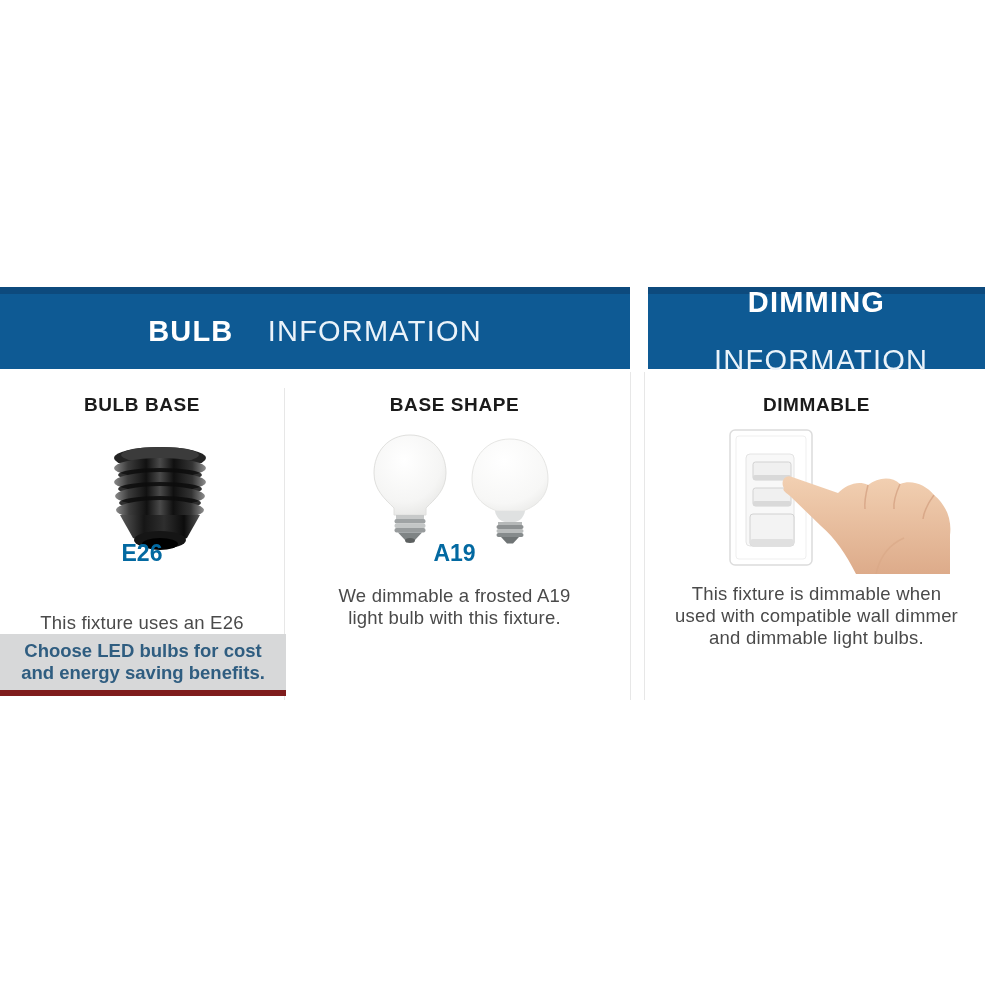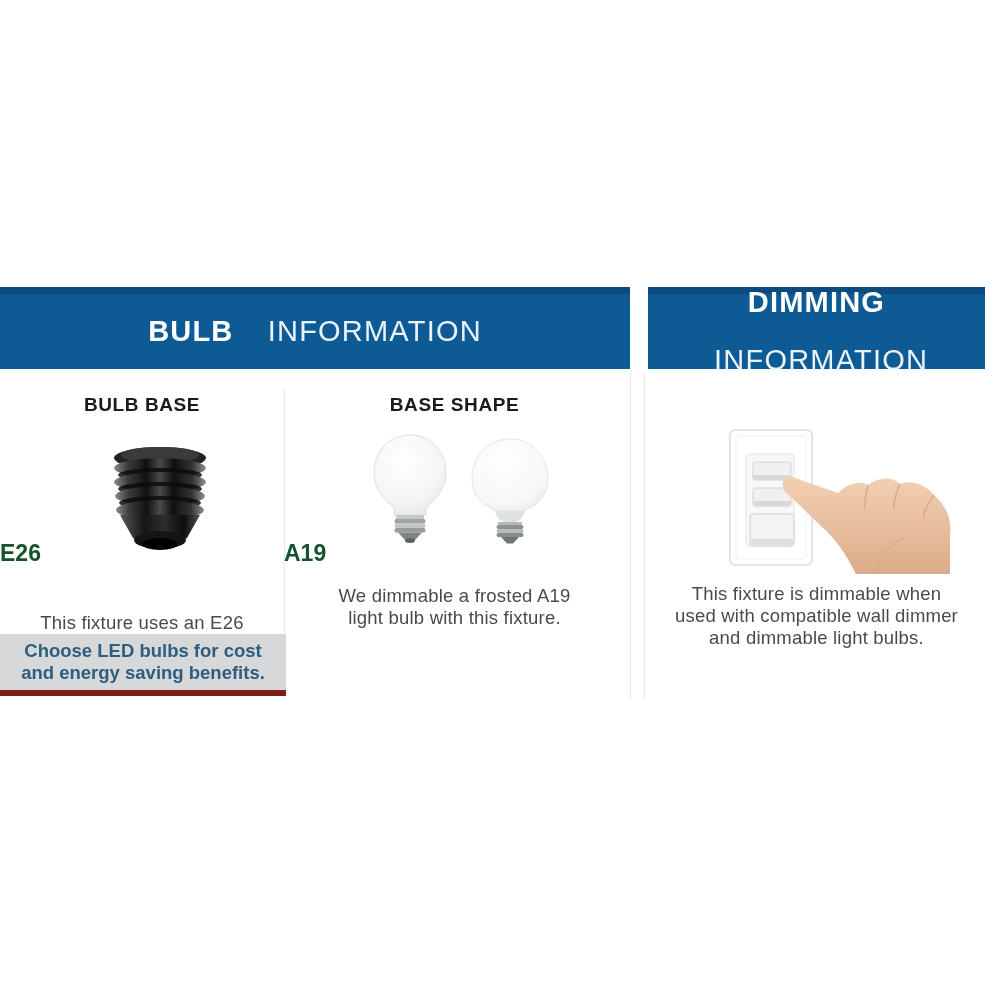--- a/index.html
+++ b/index.html
@@ -40,21 +40,22 @@
   .t-base  { left: 0;     width: 284px; }
   .t-shape { left: 284px; width: 341px; }
   .t-dim   { left: 648px; width: 337px; }
 
   
   .size-label {
     position: absolute;
     top: 540px;
     font-size: 23px;
     font-weight: 700;
-    color: #14532d;
+    color: #0369a1;
+    text-align: center;
   }
   .l-e26 { left: 0;     width: 284px; }
   .l-a19 { left: 284px; width: 341px; }
 
   
   .desc {
     position: absolute;
     font-size: 18.5px;
     line-height: 22px;
     color: #4a4a4a;
@@ -107,20 +108,21 @@
   <div class="bar bar-right">
     <span class="hbold">DIMMING</span><span class="hrest"> INFORMATION</span>
   </div>
 
   <div class="vline vl-cols"></div>
   <div class="vline vl-gap-a"></div>
   <div class="vline vl-gap-b"></div>
 
   <div class="col-title t-base">BULB BASE</div>
   <div class="col-title t-shape">BASE SHAPE</div>
+  <div class="col-title t-dim">DIMMABLE</div>
 
   <svg class="img img-e26" width="130" height="118" viewBox="0 0 130 118" aria-hidden="true">
     <defs>
       <linearGradient id="mg" x1="0" y1="0" x2="1" y2="0">
         <stop offset="0" stop-color="#8a8a8a"></stop>
         <stop offset="0.15" stop-color="#3c3c3c"></stop>
         <stop offset="0.35" stop-color="#111111"></stop>
         <stop offset="0.5" stop-color="#4a4a4a"></stop>
         <stop offset="0.65" stop-color="#101010"></stop>
         <stop offset="0.85" stop-color="#333333"></stop>

